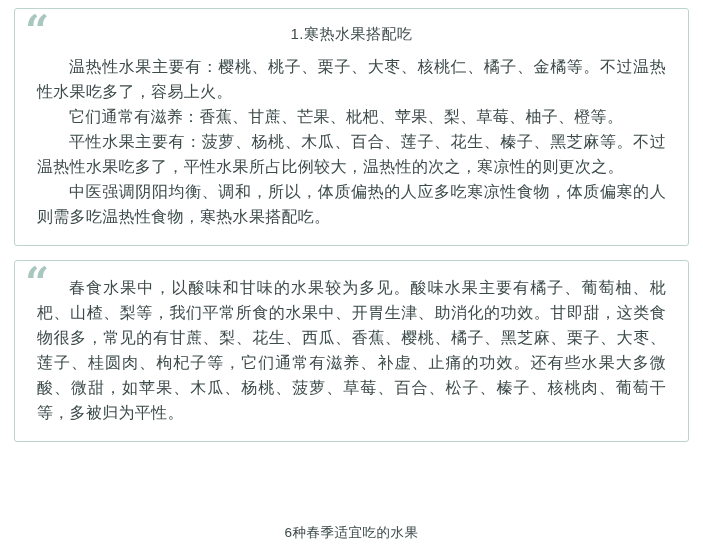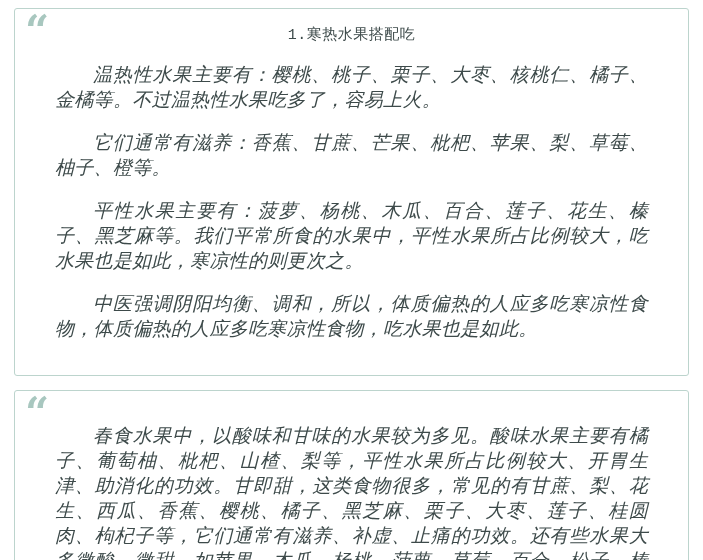--- a/index.html
+++ b/index.html
@@ -42,31 +42,29 @@
     font-weight: bold;
     letter-spacing: -2px;
     user-select: none;
   }
   .card-title {
     text-align: center;
     font-size: 15px;
     color: #3d4a4a;
     margin: 2px 0 10px 0;
     letter-spacing: 0.5px;
-    font-family: Liberation Mono, monospace;
   }
   .para {
-    font-size: 19px;
+    font-size: 16px;
     line-height: 25px;
     text-indent: 2em;
-    margin: 18px;
+    margin: 0;
     color: #3d4a4a;
     text-align: justify;
     letter-spacing: 0.3px;
-    font-style: italic;
   }
   .para + .para {
     margin-top: 0;
   }
   .footer {
     position: absolute;
     left: 0;
     right: 0;
     bottom: 18px;
     text-align: center;
@@ -78,23 +76,24 @@
 </head>
 <body>
 
 <div class="page">
 
   <div class="card">
     <div class="quote-mark">“</div>
     <div class="card-title">1.寒热水果搭配吃</div>
     <p class="para">温热性水果主要有：樱桃、桃子、栗子、大枣、核桃仁、橘子、金橘等。不过温热性水果吃多了，容易上火。</p>
     <p class="para">它们通常有滋养：香蕉、甘蔗、芒果、枇杷、苹果、梨、草莓、柚子、橙等。</p>
-    <p class="para">平性水果主要有：菠萝、杨桃、木瓜、百合、莲子、花生、榛子、黑芝麻等。我们平常所食的水果中，平性水果所占比例较大，吃水果也是如此，寒凉性的则更次之。</p>
-    <p class="para">中医强调阴阳均衡、调和，所以，体质偏热的人应多吃寒凉性食物，体质偏热的人应多吃寒凉性食物，吃水果也是如此。</p>
+    <p class="para">平性水果主要有：菠萝、杨桃、木瓜、百合、莲子、花生、榛子、黑芝麻等。不过温热性水果吃多了，平性水果所占比例较大，温热性的次之，寒凉性的则更次之。</p>
+    <p class="para">中医强调阴阳均衡、调和，所以，体质偏热的人应多吃寒凉性食物，体质偏寒的人则需多吃温热性食物，寒热水果搭配吃。</p>
   </div>
 
   <div class="card">
     <div class="quote-mark">“</div>
-    <p class="para">春食水果中，以酸味和甘味的水果较为多见。酸味水果主要有橘子、葡萄柚、枇杷、山楂、梨等，平性水果所占比例较大、开胃生津、助消化的功效。甘即甜，这类食物很多，常见的有甘蔗、梨、花生、西瓜、香蕉、樱桃、橘子、黑芝麻、栗子、大枣、莲子、桂圆肉、枸杞子等，它们通常有滋养、补虚、止痛的功效。还有些水果大多微酸、微甜，如苹果、木瓜、杨桃、菠萝、草莓、百合、松子、榛子、核桃肉、葡萄干等，多被归为平性。</p>
+    <p class="para">春食水果中，以酸味和甘味的水果较为多见。酸味水果主要有橘子、葡萄柚、枇杷、山楂、梨等，我们平常所食的水果中、开胃生津、助消化的功效。甘即甜，这类食物很多，常见的有甘蔗、梨、花生、西瓜、香蕉、樱桃、橘子、黑芝麻、栗子、大枣、莲子、桂圆肉、枸杞子等，它们通常有滋养、补虚、止痛的功效。还有些水果大多微酸、微甜，如苹果、木瓜、杨桃、菠萝、草莓、百合、松子、榛子、核桃肉、葡萄干等，多被归为平性。</p>
   </div>
 
+  <div class="footer">6种春季适宜吃的水果</div>
 
 </div>
 
 </body></html>

